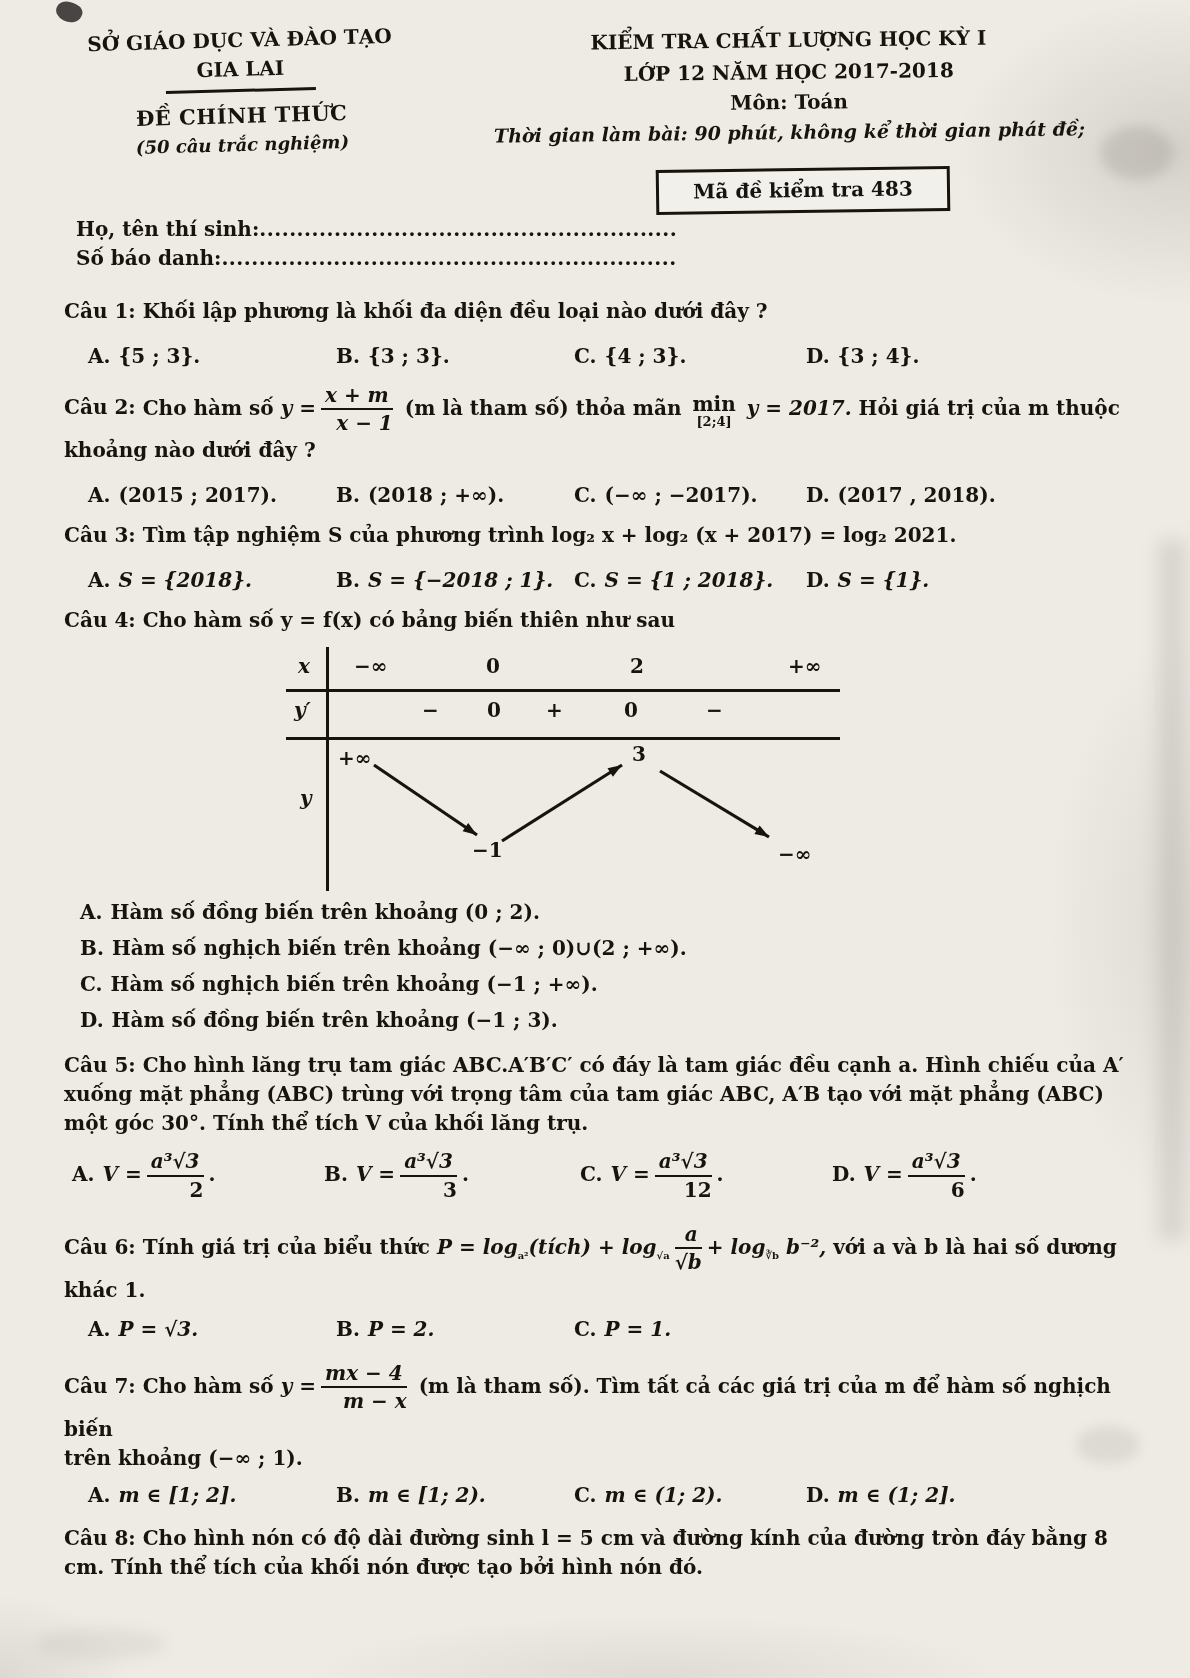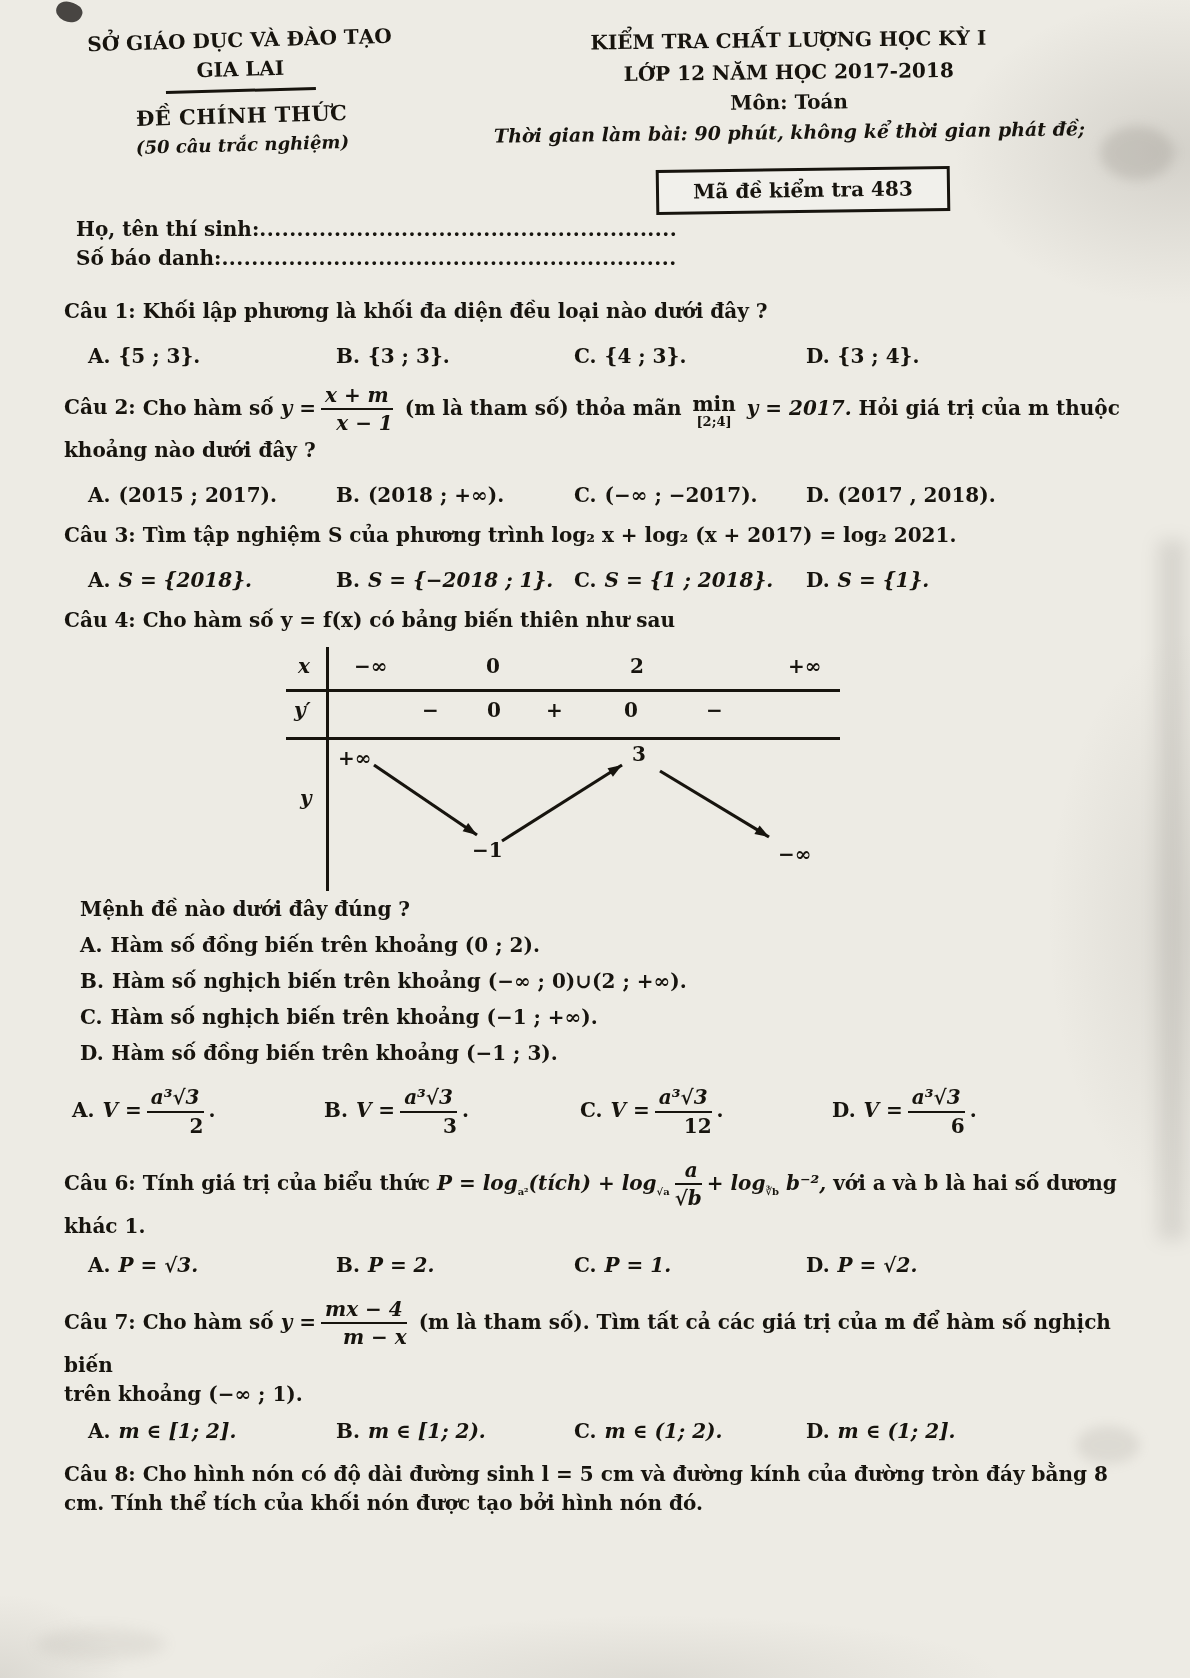--- a/index.html
+++ b/index.html
@@ -189,52 +189,51 @@
             <line x1="228" y1="94" x2="348" y2="18" stroke="#17140e" stroke-width="3.2"></line>
             <polygon points="348,18 338.9,29.7 333.5,21.3" fill="#17140e"></polygon>
           </g>
           <g>
             <line x1="386" y1="24" x2="495" y2="90" stroke="#17140e" stroke-width="3.2"></line>
             <polygon points="495,90 480.4,87 485.6,78.4" fill="#17140e"></polygon>
           </g>
         </svg>
       </div>
 
-      <p class="stem" style="margin-left:16px">
-        <span>Mệnh đề nào dưới đây đúng ?</span>
-      </p>
       <div class="optsv" style="margin-left:16px">
         <span class="opt"><b class="okey">A.</b><span>Hàm số đồng biến trên khoảng (0 ; 2).</span></span>
         <span class="opt"><b class="okey">B.</b><span>Hàm số nghịch biến trên khoảng (−∞ ; 0)∪(2 ; +∞).</span></span>
         <span class="opt"><b class="okey">C.</b><span>Hàm số nghịch biến trên khoảng (−1 ; +∞).</span></span>
         <span class="opt"><b class="okey">D.</b><span>Hàm số đồng biến trên khoảng (−1 ; 3).</span></span>
       </div>
     </div>
 
     <div class="q" style="margin-top:16px">
+      <p class="stem">
+        <b class="qlabel">Câu 5:</b><span>Cho hình lăng trụ tam giác ABC.A′B′C′ có đáy là tam giác đều cạnh a. Hình chiếu của A′ xuống mặt phẳng (ABC) trùng với trọng tâm của tam giác ABC, A′B tạo với mặt phẳng (ABC) một góc 30°. Tính thể tích V của khối lăng trụ.</span>
+      </p>
       <div class="opts5">
         <span class="opt"><b class="okey">A.</b><span class="mi">V =</span><span class="frac"><span class="fn mi">a³√3</span><span class="fd">2</span></span><span>.</span></span>
         <span class="opt"><b class="okey">B.</b><span class="mi">V =</span><span class="frac"><span class="fn mi">a³√3</span><span class="fd">3</span></span><span>.</span></span>
         <span class="opt"><b class="okey">C.</b><span class="mi">V =</span><span class="frac"><span class="fn mi">a³√3</span><span class="fd">12</span></span><span>.</span></span>
         <span class="opt"><b class="okey">D.</b><span class="mi">V =</span><span class="frac"><span class="fn mi">a³√3</span><span class="fd">6</span></span><span>.</span></span>
       </div>
     </div>
 
     <div class="q" style="margin-top:18px">
       <p class="stem">
         <b class="qlabel">Câu 6:</b><span>Tính giá trị của biểu thức</span>
         <span class="mi">P = log</span><sub>a²</sub><span class="mi">(tích) + log</span><sub>√a</sub><span class="frac"><span class="fn mi">a</span><span class="fd mi">√b</span></span><span class="mi">+ log</span><sub>∛b</sub> <span class="mi">b⁻²,</span>
         <span>với a và b là hai số dương</span>
       </p>
       <p class="stem"><span>khác 1.</span></p>
       <div class="opts" style="margin-top:10px">
         <span class="opt"><b class="okey">A.</b><span class="mi">P = √3.</span></span>
         <span class="opt"><b class="okey">B.</b><span class="mi">P = 2.</span></span>
         <span class="opt"><b class="okey">C.</b><span class="mi">P = 1.</span></span>
-        <span class="opt"><b class="okey">D.</b><span class="mi">P = √2.</span></span>
       </div>
     </div>
 
     <div class="q" style="margin-top:16px">
       <p class="stem">
         <b class="qlabel">Câu 7:</b><span>Cho hàm số</span>
         <span class="mi">y =</span><span class="frac"><span class="fn mi">mx − 4</span><span class="fd mi">m − x</span></span>
         <span>(m là tham số). Tìm tất cả các giá trị của m để hàm số nghịch biến</span>
       </p>
       <p class="stem"><span>trên khoảng (−∞ ; 1).</span></p>

